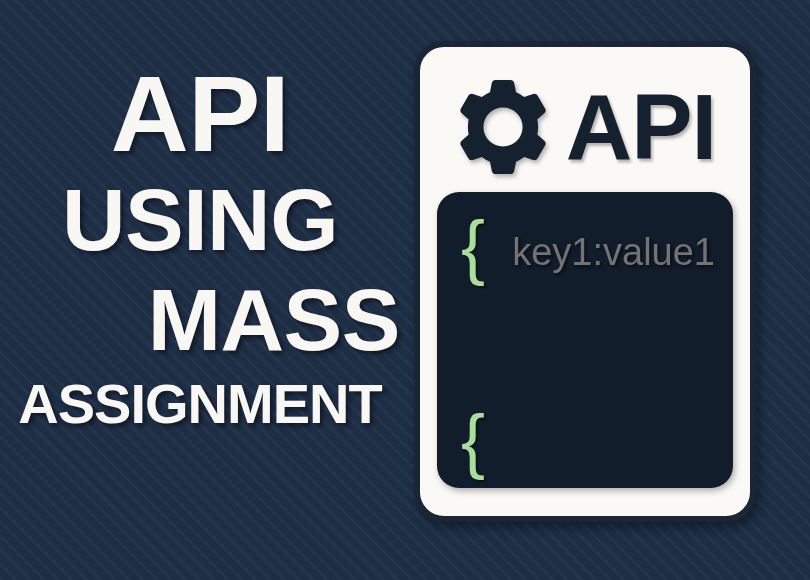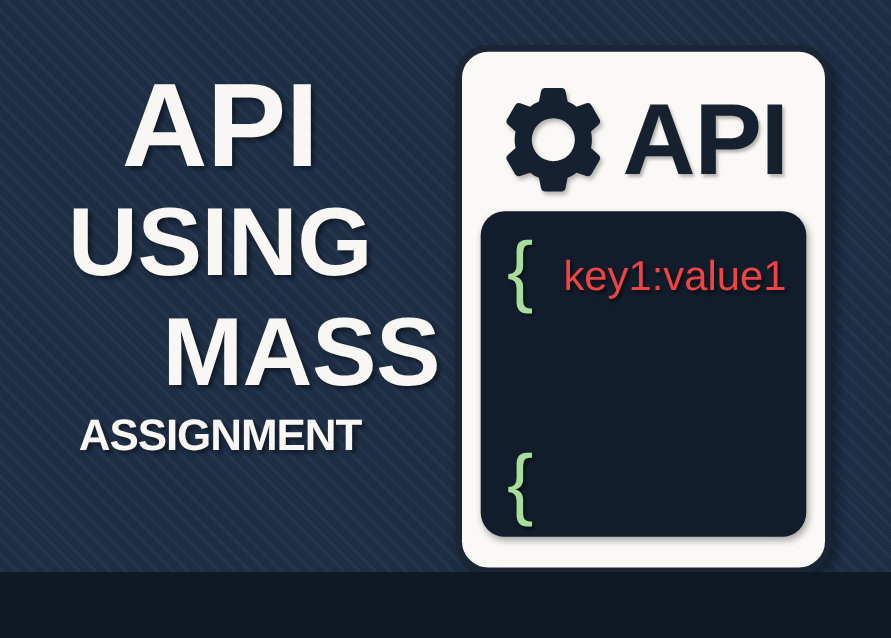--- a/index.html
+++ b/index.html
@@ -10,21 +10,21 @@
   body {
     width: 810px;
     height: 580px;
     overflow: hidden;
     font-family: "Liberation Sans", sans-serif;
   }
 
   .poster {
     position: relative;
     width: 810px;
-    height: 520px;
+    height: 580px;
     background-color: #1e2f47;
     background-image: repeating-linear-gradient(
         45deg,
         rgba(255,255,255,0.022) 0px,
         rgba(255,255,255,0.022) 3px,
         rgba(0,0,0,0.035) 3px,
         rgba(0,0,0,0.035) 10px
       );
     overflow: hidden;
   }
@@ -41,21 +41,21 @@
     line-height: 1;
     letter-spacing: -0.5px;
   }
   .hl-line {
     display: block;
     text-shadow: 3px 3px 4px rgba(0,0,0,0.45);
   }
   .hl-api        { font-size: 108px; margin-bottom: 8px; }
   .hl-using      { font-size: 88px;  margin-bottom: 12px; }
   .hl-mass       { font-size: 88px;  margin-bottom: 12px; text-align: right; }
-  .hl-assignment { font-size: 40px;  letter-spacing: -1px; }
+  .hl-assignment { font-size: 56px;  letter-spacing: -1px; }
 
   
   .card {
     position: absolute;
     left: 414px;
     top: 41px;
     width: 342px;
     height: 481px;
     box-sizing: border-box;
     background: #faf9f6;
@@ -118,21 +118,21 @@
   .code-lines {
     position: absolute;
     left: 0;
     right: 18px;
     top: 34px;
     display: flex;
     flex-direction: column;
     align-items: flex-end;
   }
   .code-line {
-    color: #ef4444;
+    color: #737373;
     font-size: 38px;
     line-height: 53px;
     white-space: pre;
     text-shadow: 2px 2px 3px rgba(0,0,0,0.5);
   }
 </style>
 </head>
 <body>
 
 <div class="poster">

